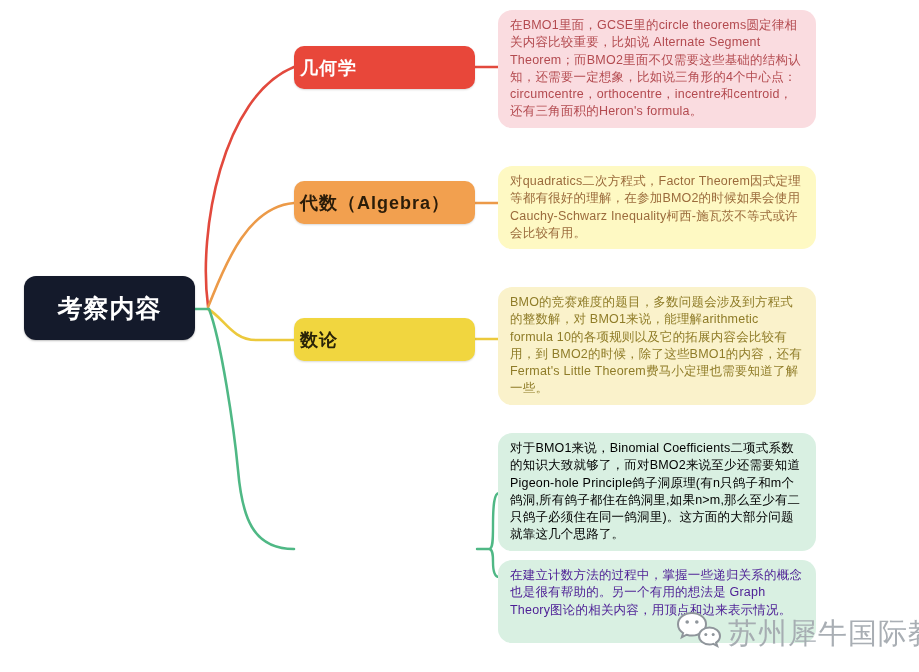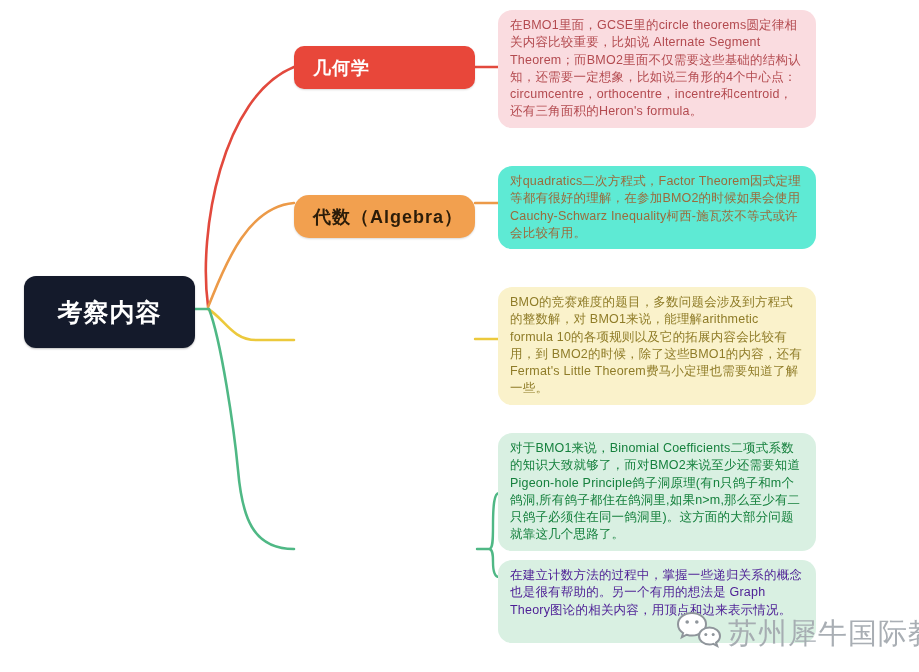--- a/index.html
+++ b/index.html
@@ -5,48 +5,48 @@
   html,body{margin:0;padding:0;}
   body{
     width:919px;height:672px;position:relative;overflow:hidden;
     background:#ffffff;
     font-family:"Liberation Sans","DejaVu Sans",sans-serif;
   }
   .canvas{position:absolute;inset:0;width:919px;height:672px;}
   svg.links{position:absolute;left:0;top:0;width:919px;height:672px;pointer-events:none;}
 
   .root-node{
-    position:absolute;left:24px;top:276px;width:171px;height:72px;
+    position:absolute;left:24px;top:276px;width:171px;height:64px;
     background:#141a2b;border-radius:12px;
     display:flex;align-items:center;justify-content:center;
     color:#ffffff;font-size:25px;font-weight:bold;letter-spacing:1px;
     box-shadow:0 1px 2px rgba(0,0,0,.25);
   }
   .branch-node{
     position:absolute;left:294px;width:181px;height:43px;
     border-radius:10px;display:flex;align-items:center;
-    padding-left:19px;box-sizing:border-box;
+    padding-left:6px;box-sizing:border-box;
     font-size:18px;font-weight:bold;letter-spacing:1px;
     box-shadow:0 1px 2px rgba(0,0,0,.15);
   }
   .node-geometry{top:46px;background:#e8473a;color:#ffffff;}
-  .node-algebra{top:195px;background:#f2a04f;color:#2b1c09;border-radius:15px;}
+  .node-algebra{top:181px;background:#f2a04f;color:#2b1c09;}
   .node-number{top:318px;background:#f1d63f;color:#2a2408;}
   .node-combinatorics{top:528px;background:#5ec088;color:#112e1e;}
 
   .note{
     position:absolute;left:498px;width:318px;box-sizing:border-box;
     border-radius:14px;padding:7px 12px;
     font-size:12.5px;line-height:17.3px;letter-spacing:.2px;
     word-break:break-word;text-align:left;
   }
   .note-geometry{top:10px;min-height:118px;background:#fadce0;color:#b34a4f;}
-  .note-algebra{top:166px;min-height:83px;background:#5eead4;color:#9b6b3c;}
+  .note-algebra{top:166px;min-height:83px;background:#fef9c3;color:#9b6b3c;}
   .note-number{top:287px;min-height:115px;background:#faf2cb;color:#8f7c28;}
-  .note-comb-1{top:433px;min-height:115px;background:#d9f0e2;color:#15803d;}
+  .note-comb-1{top:433px;min-height:115px;background:#d9f0e2;color:#000000;}
   .note-comb-2{top:560px;min-height:83px;background:#d9f0e2;color:#4c1d95;}
 
   .watermark{
     position:absolute;left:676px;top:610px;width:236px;height:48px;
     display:flex;align-items:center;gap:6px;
   }
   .watermark .wm-text{
     font-size:29px;color:#a2a8ae;letter-spacing:1px;white-space:nowrap;
     opacity:.92;font-weight:normal;
   }
@@ -72,20 +72,23 @@
   <div class="root-node">
     <span>考察内容</span>
   </div>
 
   <div class="branch-node node-geometry">
     <span>几何学</span>
   </div>
   <div class="branch-node node-algebra">
     <span>代数（Algebra）</span>
   </div>
+  <div class="branch-node node-number">
+    <span>数论</span>
+  </div>
 
   <div class="note note-geometry">
     <span>在BMO1里面，GCSE里的circle theorems圆定律相关内容比较重要，比如说 Alternate Segment Theorem；而BMO2里面不仅需要这些基础的结构认知，还需要一定想象，比如说三角形的4个中心点：circumcentre，orthocentre，incentre和centroid，还有三角面积的Heron's formula。</span>
   </div>
   <div class="note note-algebra">
     <span>对quadratics二次方程式，Factor Theorem因式定理等都有很好的理解，在参加BMO2的时候如果会使用Cauchy-Schwarz Inequality柯西-施瓦茨不等式或许会比较有用。</span>
   </div>
   <div class="note note-number">
     <span>BMO的竞赛难度的题目，多数问题会涉及到方程式的整数解，对 BMO1来说，能理解arithmetic formula 10的各项规则以及它的拓展内容会比较有用，到 BMO2的时候，除了这些BMO1的内容，还有Fermat's Little Theorem费马小定理也需要知道了解一些。</span>
   </div>

